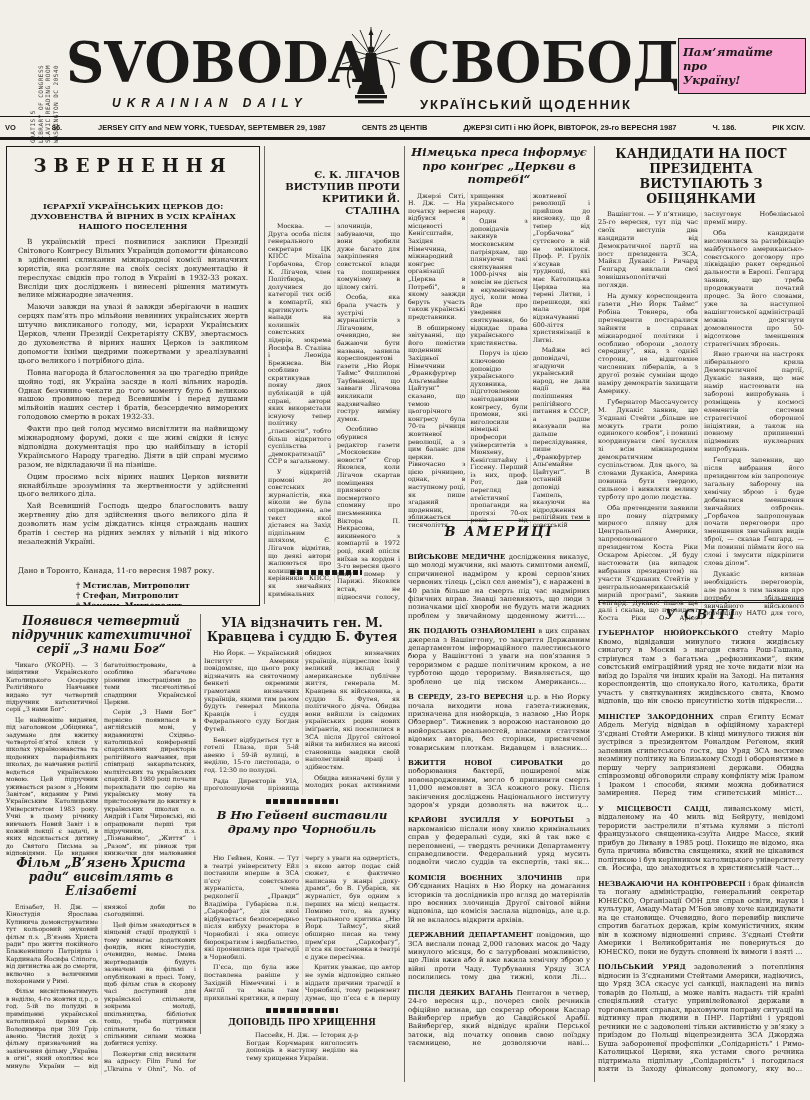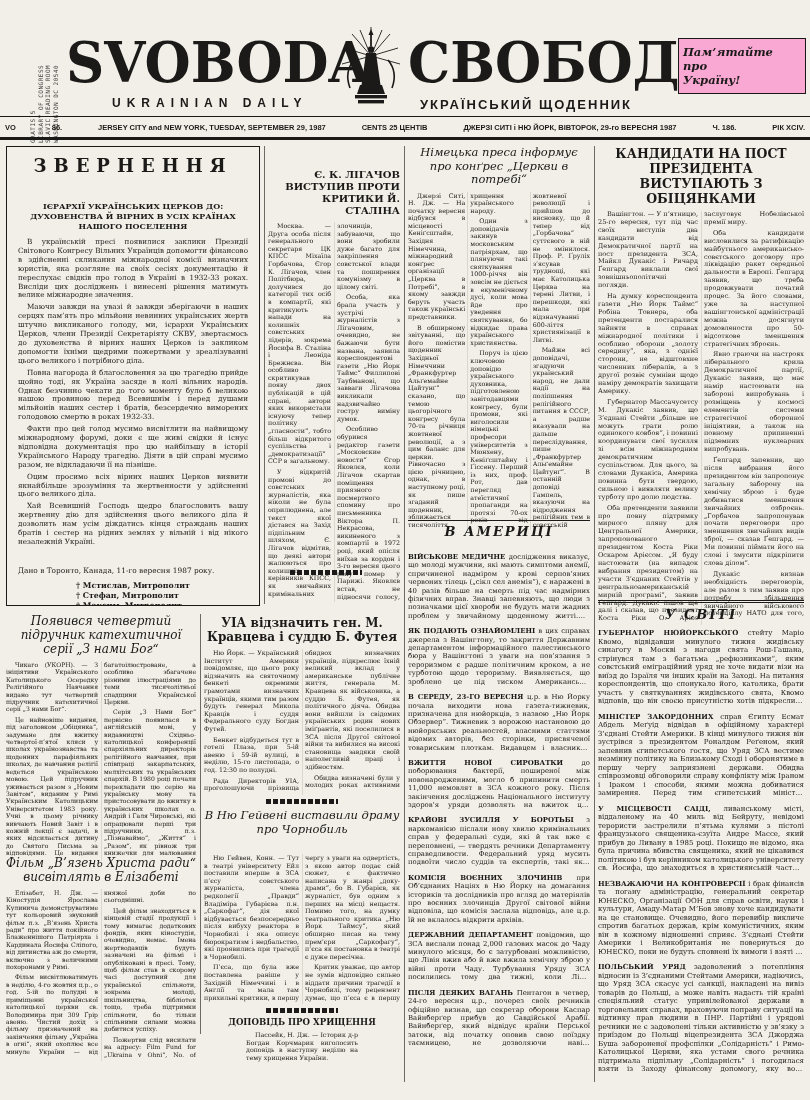--- a/index.html
+++ b/index.html
@@ -3,38 +3,38 @@
 <meta charset="utf-8">
 <style>
   html,body{margin:0;padding:0;background:#b8b5af;}
   #paper{position:relative;width:810px;height:1100px;margin:0 auto;background:#f2efe8;
          color:#1b1a18;font-family:"DejaVu Serif",serif;overflow:hidden;}
   .abs{position:absolute;}
   
   .mail{position:absolute;left:-22px;top:62px;width:132px;transform:rotate(-90deg);
         font-family:"DejaVu Sans Mono",monospace;font-size:6px;line-height:7.5px;color:#3a3a3a;letter-spacing:.5px;}
   .mast-title{font-weight:bold;font-size:53px;line-height:56px;letter-spacing:0px;transform:scaleY(1.06);transform-origin:top left;}
-  .mast-sub{font-family:"Liberation Sans",sans-serif;font-weight:bold;font-size:12px;letter-spacing:6px;text-align:right;}
+  .mast-sub{font-family:"Liberation Sans",sans-serif;font-weight:bold;font-style:italic;font-size:12px;letter-spacing:6px;text-align:right;}
   .mast-sub-cyr{font-family:"Liberation Sans",sans-serif;font-weight:bold;font-size:13px;letter-spacing:2px;}
   .memo{border:1.5px solid #1b1a18;text-align:left;font-style:italic;font-weight:bold;
         font-size:11.5px;line-height:14px;padding:6px 4px;background:#f9a8d4;}
   .dateline{position:absolute;left:0;top:116px;width:810px;box-sizing:border-box;height:24px;
             border-top:1px solid #1b1a18;border-bottom:3px solid #1b1a18;
             display:flex;align-items:center;justify-content:space-between;padding:0 5px;
             font-family:"Liberation Sans",sans-serif;font-weight:bold;font-size:7.5px;white-space:nowrap;}
   
   .vrule{position:absolute;width:1px;background:#6e6a63;}
   .divbar{height:5px;background:repeating-linear-gradient(90deg,#1b1a18 0 5px,transparent 5px 7px);
           width:72px;margin:4px auto;}
   
   p{margin:0 0 3px 0;text-indent:9px;text-align:justify;}
   .cols2{column-count:2;column-gap:6px;column-rule:1px solid #dcd7cc;column-fill:auto;overflow:hidden;}
   .cols3{column-count:3;column-gap:5px;column-rule:1px solid #dcd7cc;column-fill:auto;overflow:hidden;}
   .h-caps{font-weight:bold;text-align:center;}
-  .h-ital{font-weight:normal;font-style:italic;text-align:center;}
+  .h-ital{font-weight:bold;font-style:italic;text-align:center;}
   .sec-head{font-weight:bold;font-style:italic;text-align:center;font-size:13px;letter-spacing:2px;}
   .item{display:-webkit-box;-webkit-box-orient:vertical;overflow:hidden;text-indent:0;margin:0 0 7px 0;}
   .lead{font-weight:bold;}
   .sig{font-weight:bold;text-indent:0;text-align:left;margin:0 0 1px 58px;font-size:7.8px;}
   .note{text-indent:0;margin-top:20px;font-size:7.4px;}
 </style>
 </head>
 <body>
 <div id="paper">
 

